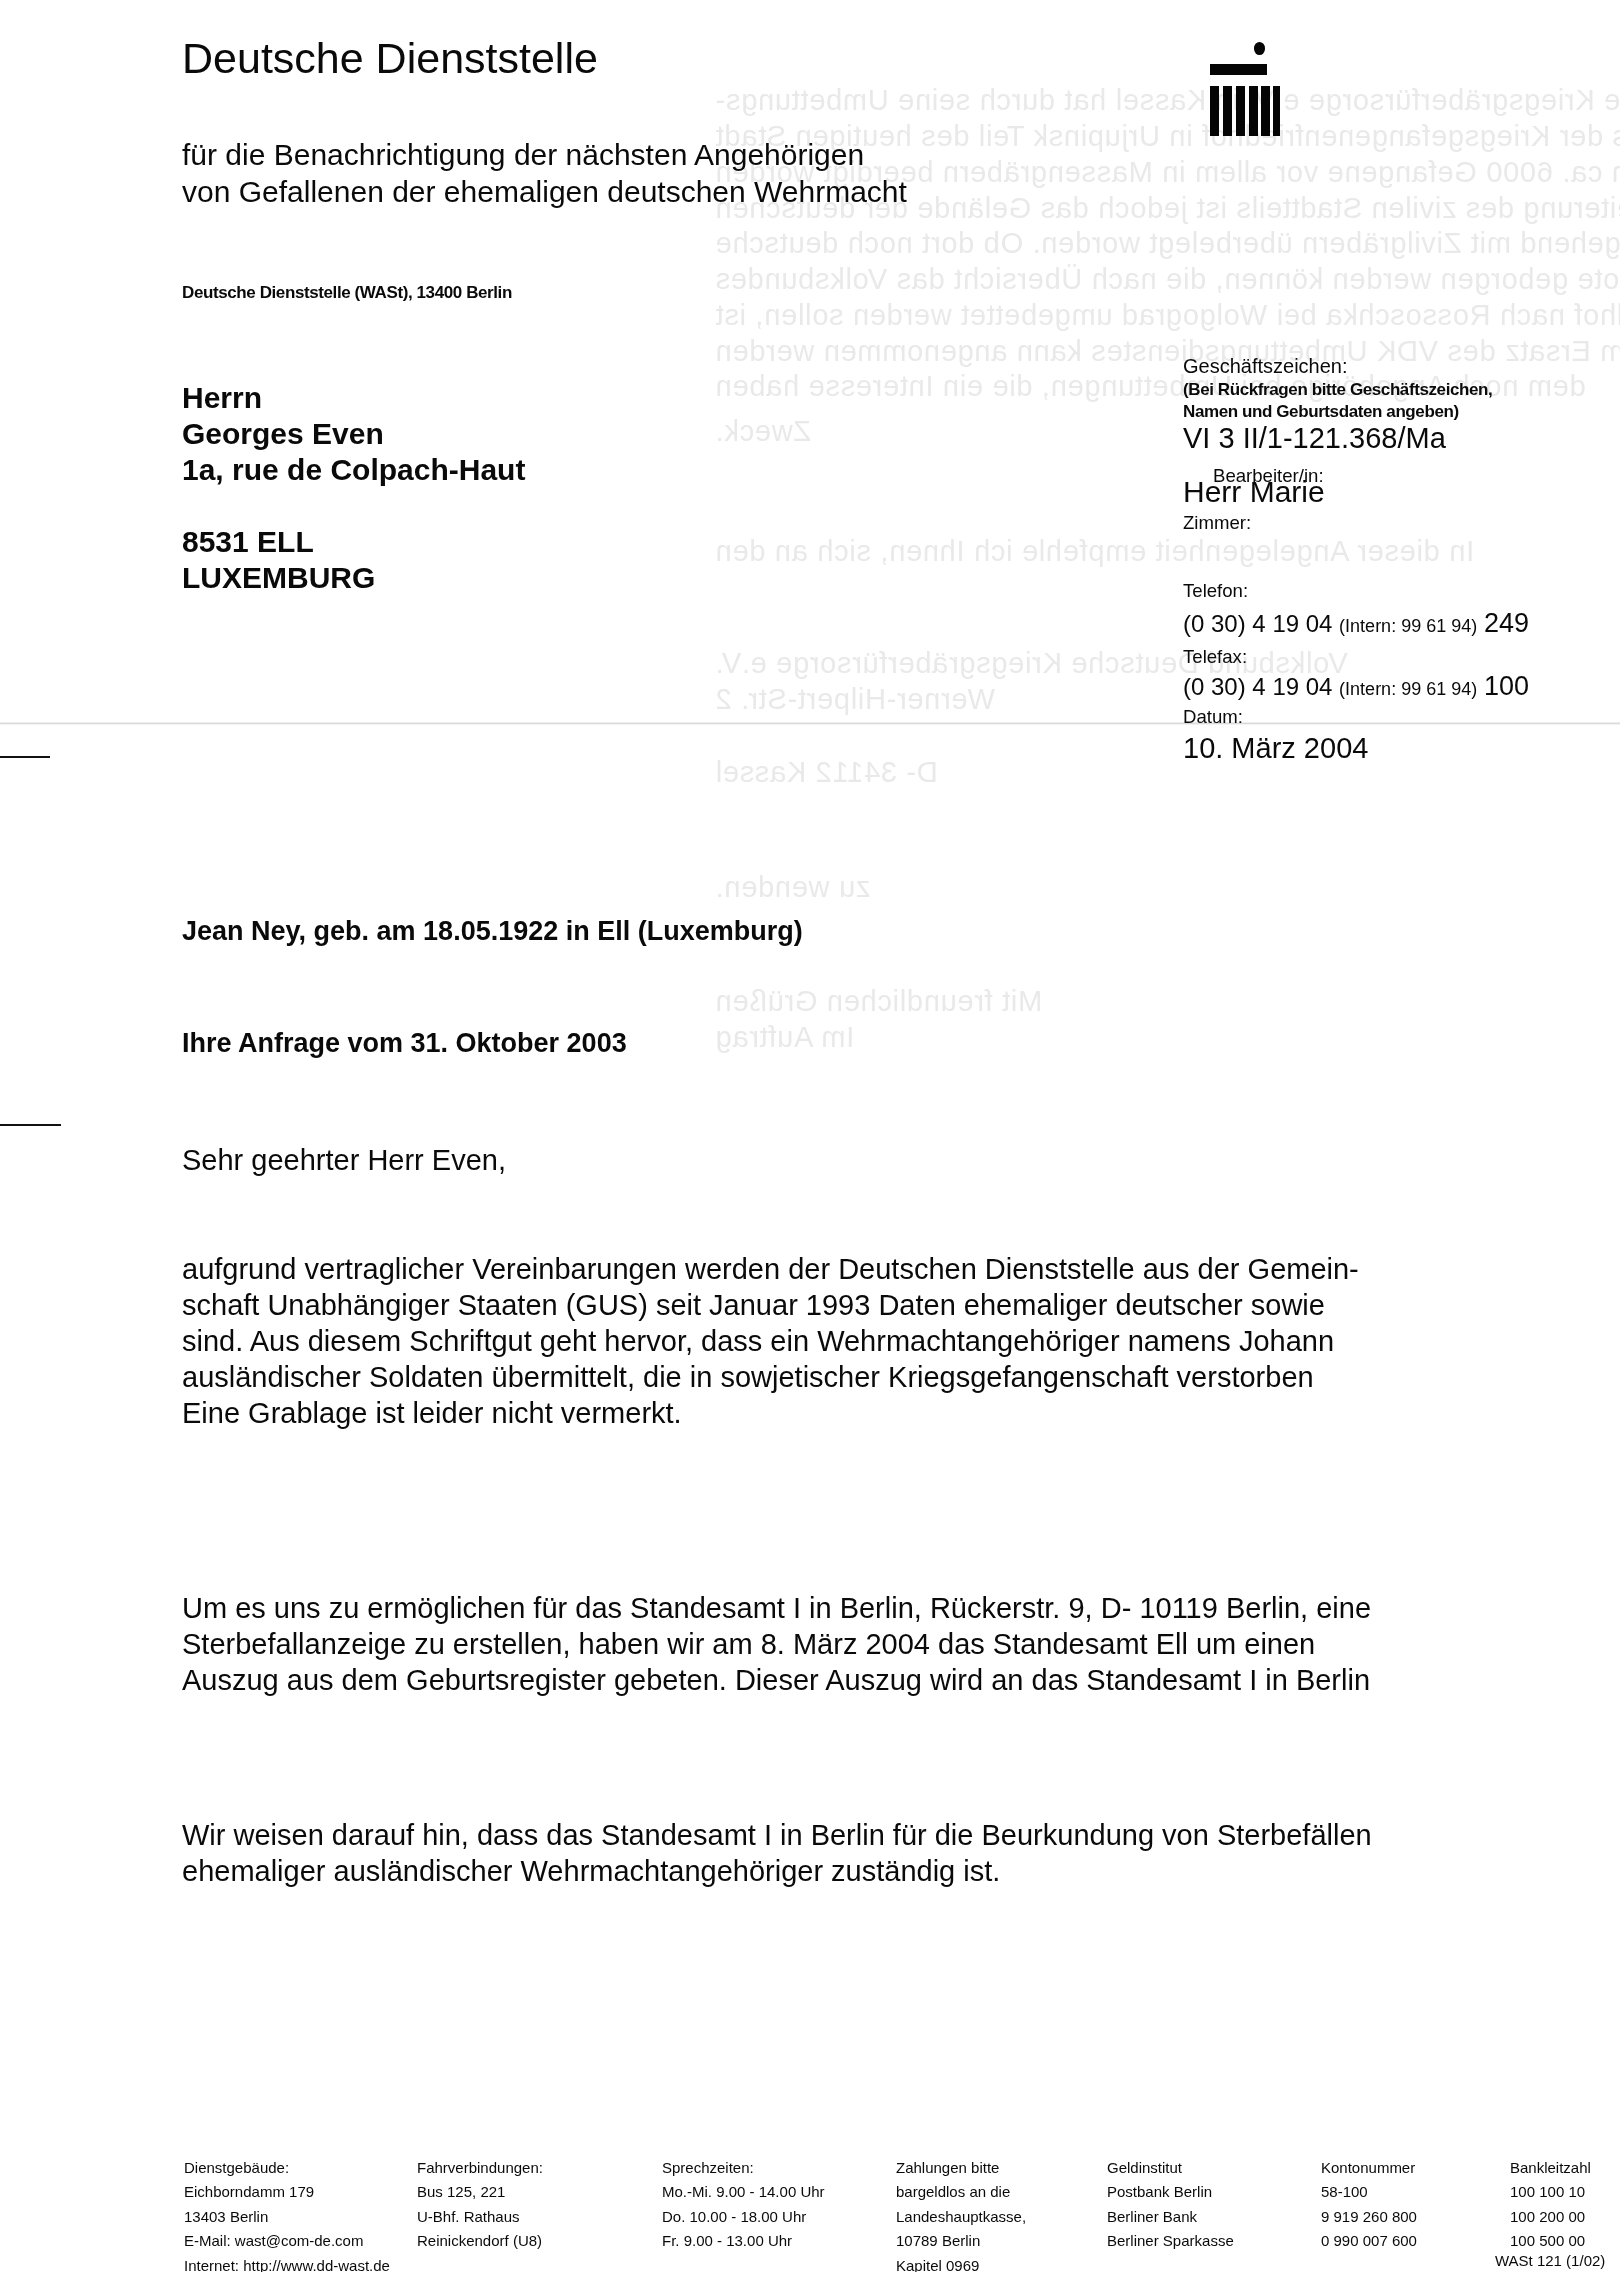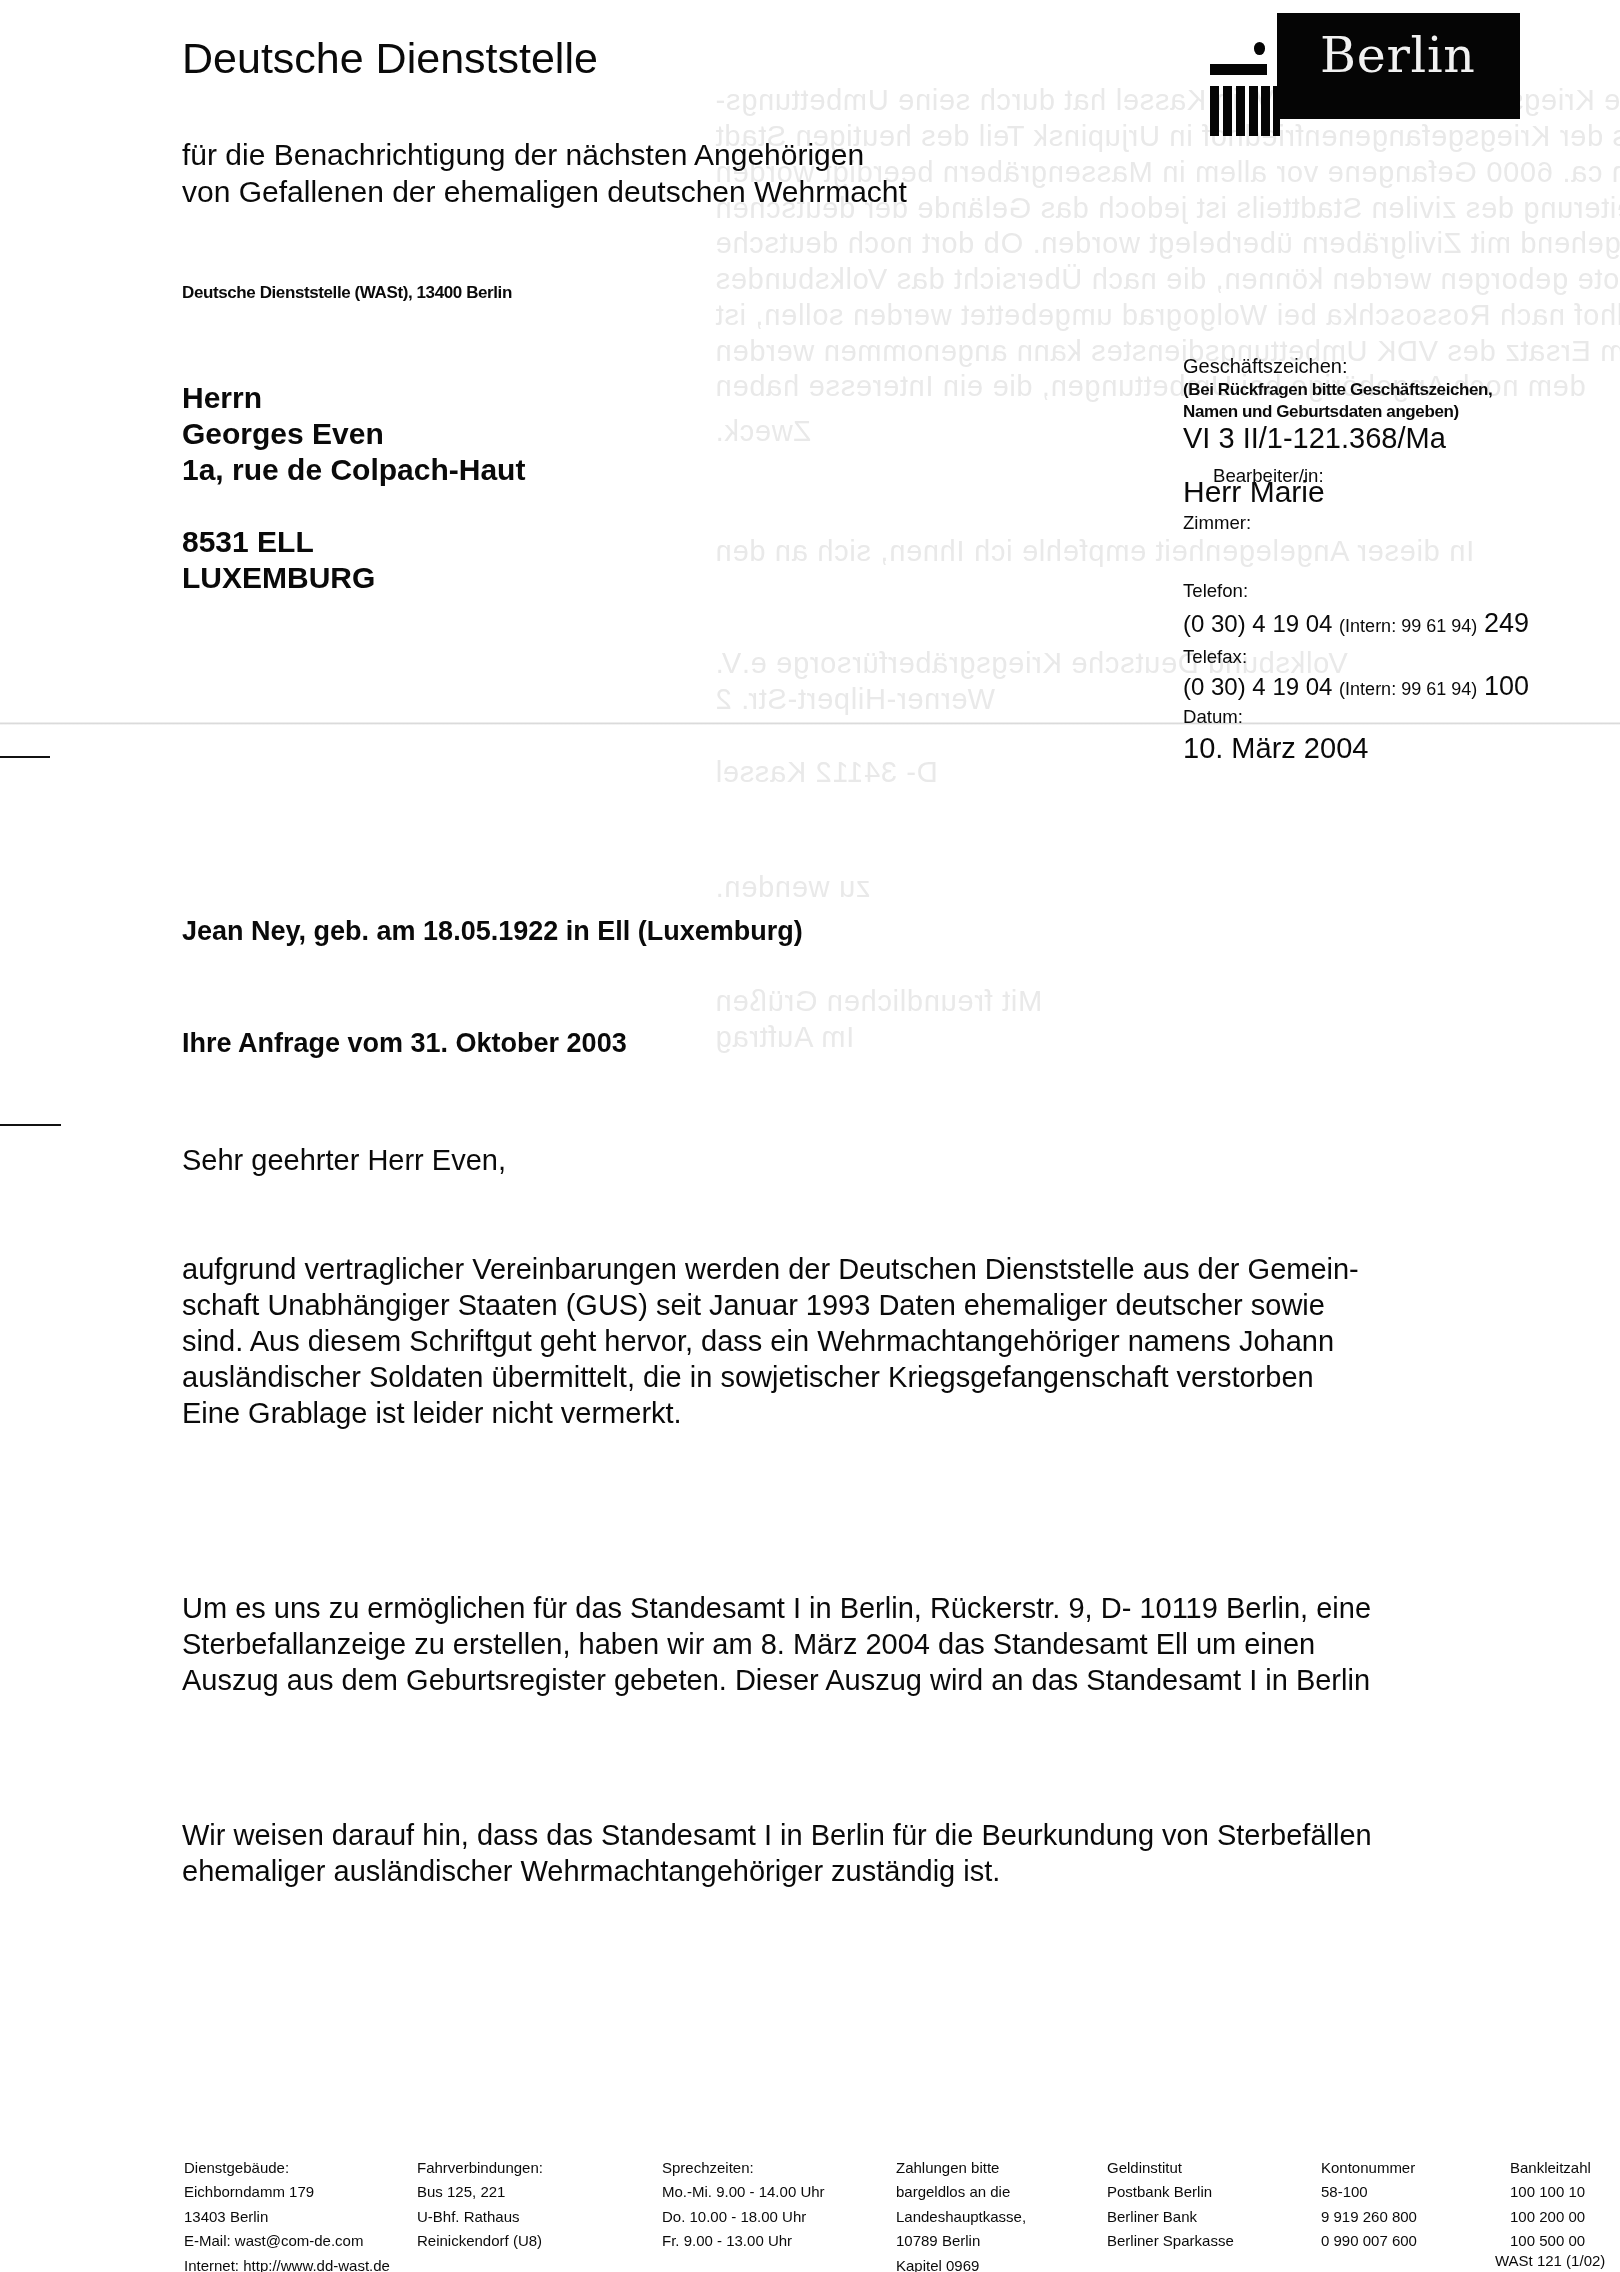--- a/index.html
+++ b/index.html
@@ -88,23 +88,20 @@
 
 <div class="logo">
   <div class="dot"></div>
   <div class="crossbar"></div>
   <div class="bar" style="left:30px;"></div>
   <div class="bar" style="left:43px;"></div>
   <div class="bar" style="left:56px;"></div>
   <div class="bar" style="left:69px;"></div>
   <div class="bar" style="left:81px;"></div>
   <div class="bar" style="left:93px;width:7.1px;"></div>
-  <div class="box">
-    <span>Berlin</span>
-  </div>
 </div>
 
 <div class="abs addr">
   <div>Herrn</div>
   <div>Georges Even</div>
   <div>1a, rue de Colpach-Haut</div>
   <div class="gap"></div>
   <div>8531 ELL</div>
   <div>LUXEMBURG</div>
 </div>

